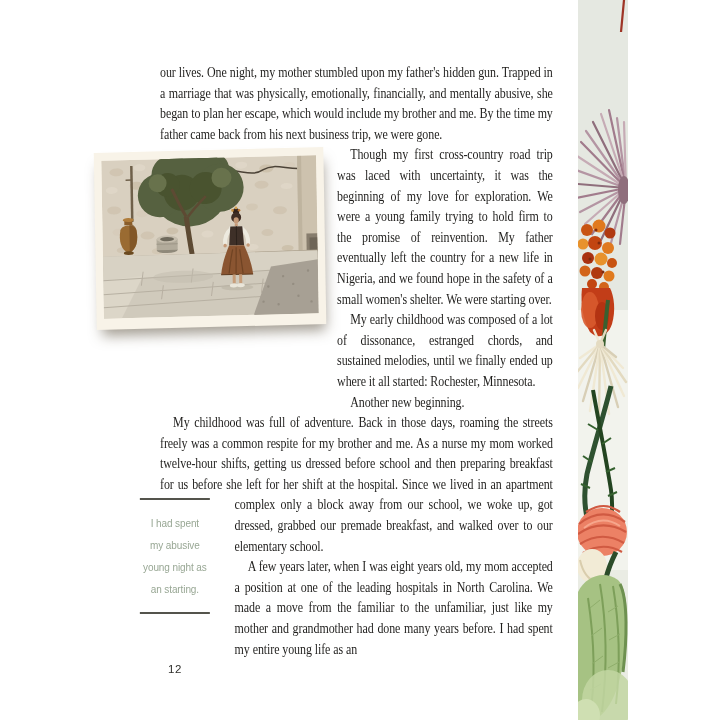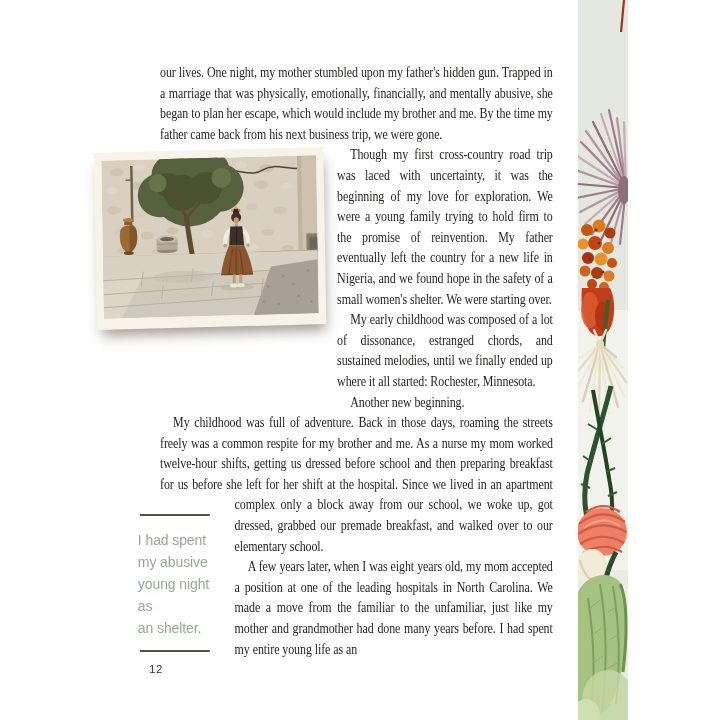--- a/index.html
+++ b/index.html
@@ -15,27 +15,27 @@
   
   .photo-float{float:left;width:280px;margin:6px 15px 69px -79px;}
   .photo-frame{background:#f8f3e8;padding:8px 9px 11px 9px;display:block;
                transform:rotate(-1.2deg);transform-origin:50% 50%;
                box-shadow:3px 10px 14px -4px rgba(70,58,36,0.5);}
   .photo-frame svg{display:block;}
   
   .quote-float{float:left;display:block;width:90px;min-height:172px;margin:4px 28px 0 -27px;}
   .quote-inner{display:block;width:74px;transform:scaleX(1.2195);transform-origin:0 0;
                font-family:"Liberation Sans","DejaVu Sans",sans-serif;
-               font-size:14px;line-height:22px;color:#98a794;text-align:left;text-indent:0;margin-top:16px;}
+               font-size:10px;line-height:22px;color:#98a794;text-align:center;text-indent:0;}
   .quote-rule{display:block;border-top:2px solid #54544c;margin:0 2px;}
   .quote-rule.top{margin-bottom:13px;}
   .quote-rule.bottom{margin-top:11px;}
   .quote-line{display:block;text-indent:0;}
   
-  .page-number{position:absolute;left:149px;top:663px;
+  .page-number{position:absolute;left:168px;top:663px;
                font-family:"Liberation Sans","DejaVu Sans",sans-serif;
                font-size:11.5px;letter-spacing:0.5px;color:#2f2f2b;}
   
   .botanical-strip{position:absolute;left:578px;top:0;width:50px;height:720px;}
   .botanical-strip svg{display:block;}
 </style>
 </head>
 <body>
 
 <div class="page">
@@ -184,21 +184,21 @@
     <p class="indent">My early childhood was composed of a lot of dissonance, estranged chords, and sustained melodies, until we finally ended up where it all started: Rochester, Minnesota.</p>
 
     <p class="indent">Another new beginning.</p>
 
     <p class="indent"><span>My childhood was full of adventure. Back in those days, roaming the streets freely was a common respite for my brother and me. As a nurse my mom worked twelve-hour shifts, getting us dressed before school and then preparing breakfast for us before she left for her shift at the hospital. Since we lived in an apartment complex only a block away from</span><span class="quote-float">
           <span class="quote-inner">
             <span class="quote-rule top"></span>
             <span class="quote-line">I had spent</span>
             <span class="quote-line">my abusive</span>
             <span class="quote-line">young night as</span>
-            <span class="quote-line">an shelter.</span>
+            <span class="quote-line">an starting.</span>
             <span class="quote-rule bottom"></span>
           </span>
         </span><span> our school, we woke up, got dressed, grabbed our premade breakfast, and walked over to our elementary school.</span></p>
 
     <p class="indent">A few years later, when I was eight years old, my mom accepted a position at one of the leading hospitals in North Carolina. We made a move from the familiar to the unfamiliar, just like my mother and grandmother had done many years before. I had spent my entire young life as an</p>
 
   </div>
 
   <div class="page-number">12</div>
 

